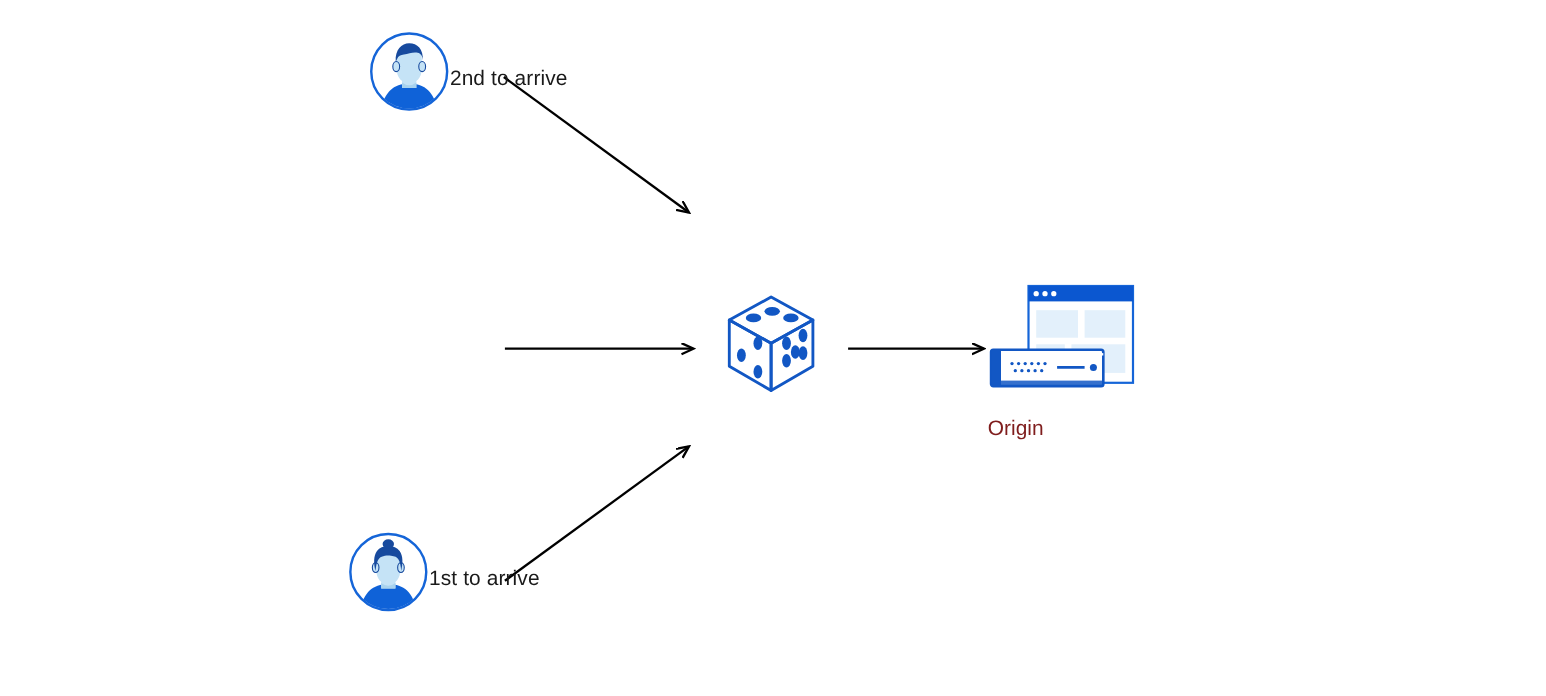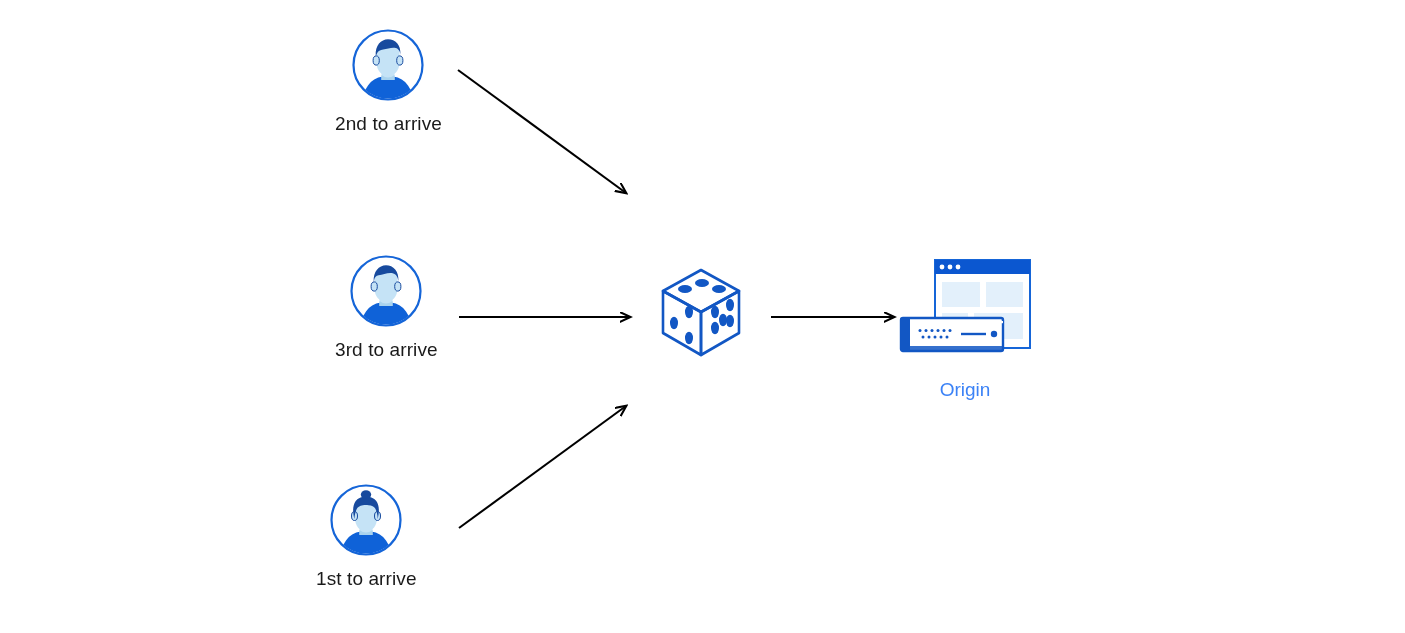--- a/index.html
+++ b/index.html
@@ -14,21 +14,21 @@
   #canvas {
     position: relative;
     width: 1405px;
     height: 633px;
     background: #ffffff;
     overflow: hidden;
   }
   .node {
     position: absolute;
     display: flex;
-    flex-direction: column;
+    flex-direction: row;
     align-items: center;
   }
   .avatar-wrap {
     width: 74px;
     height: 74px;
   }
   .node-label {
     margin-top: 12px;
     font-size: 19px;
     color: #1a1a1a;
@@ -43,23 +43,22 @@
     height: 96px;
   }
   .origin-wrap {
     position: absolute;
     width: 134px;
     height: 104px;
   }
   .origin-label {
     position: absolute;
     font-size: 19px;
-    color: #3b82f6;
+    color: #7f1d1d;
     white-space: nowrap;
-    text-align: center;
     line-height: 1;
   }
   svg.arrows {
     position: absolute;
     left: 0;
     top: 0;
     width: 1405px;
     height: 633px;
     pointer-events: none;
   }
@@ -98,43 +97,20 @@
           <ellipse cx="48.8" cy="32.5" rx="3.1" ry="4.6" fill="#c5e3f6" stroke="#174a9e" stroke-width="1"></ellipse>
           <path d="M24.7 27.5 c-0.6 -10 5.3 -16.2 12.3 -16.2 c7.4 0 13 5.4 12.4 15.6
                    c-0.3 -4.2 -2.2 -6.2 -4.6 -6.9 c-3.6 -1 -8.2 0.6 -12.6 1.6
                    c-3 0.7 -5.2 1.3 -6.2 4 c-0.5 1.3 -0.9 2.6 -1.3 1.9 Z" fill="#174a9e"></path>
         </g>
       </svg>
     </div>
     <div class="node-label">2nd to arrive</div>
   </div>
 
-  <div class="node" id="node1" style="left: 335px; top: 254px;">
-    <div class="avatar-wrap">
-      <svg viewBox="0 0 74 74" width="74" height="74">
-        <circle cx="37" cy="37" r="34.5" fill="#ffffff" stroke="#1565d8" stroke-width="2.2"></circle>
-        <clipPath id="clip1">
-            <circle cx="37" cy="37" r="33.6"></circle>
-          </clipPath>
-        <g clip-path="url(#clip1)">
-          <path d="M37 48 c-15 0 -23 9 -25.5 24 h51 C60 57 52 48 37 48 Z" fill="#0f62d8"></path>
-          <path d="M30.5 43 h13 v9 h-13 Z" fill="#c5e3f6"></path>
-          <path d="M30.5 47 q6.5 5 13 0 v5 h-13 Z" fill="#a9d3ee"></path>
-          <path d="M25.5 26 c0 -9 5.5 -13.5 11.5 -13.5 S48.5 17 48.5 26 v8
-                   c0 9 -5.2 13.6 -11.5 13.6 S25.5 43 25.5 34 Z" fill="#c5e3f6"></path>
-          <ellipse cx="25.2" cy="32.5" rx="3.1" ry="4.6" fill="#c5e3f6" stroke="#174a9e" stroke-width="1"></ellipse>
-          <ellipse cx="48.8" cy="32.5" rx="3.1" ry="4.6" fill="#c5e3f6" stroke="#174a9e" stroke-width="1"></ellipse>
-          <path d="M24.7 28 c-0.7 -10.5 5.3 -16.7 12.3 -16.7 c7.4 0 13.1 5.8 12.4 16.3
-                   c-0.4 -4.6 -2.4 -7.6 -5.6 -8.4 c-4.3 -1.1 -9.6 1.1 -14.2 2
-                   c-2.6 0.5 -3.8 2 -4.3 4.4 c-0.2 1.2 -0.5 2.8 -0.6 2.4 Z" fill="#174a9e"></path>
-        </g>
-      </svg>
-    </div>
-    <div class="node-label">3rd to arrive</div>
-  </div>
 
   <div class="node" id="node2" style="left: 316px; top: 483px;">
     <div class="avatar-wrap">
       <svg viewBox="0 0 74 74" width="74" height="74">
         <circle cx="37" cy="37" r="34.5" fill="#ffffff" stroke="#1565d8" stroke-width="2.2"></circle>
         <clipPath id="clip2">
             <circle cx="37" cy="37" r="33.6"></circle>
           </clipPath>
         <g clip-path="url(#clip2)">
           <path d="M37 48 c-15 0 -23 9 -25.5 24 h51 C60 57 52 48 37 48 Z" fill="#0f62d8"></path>

